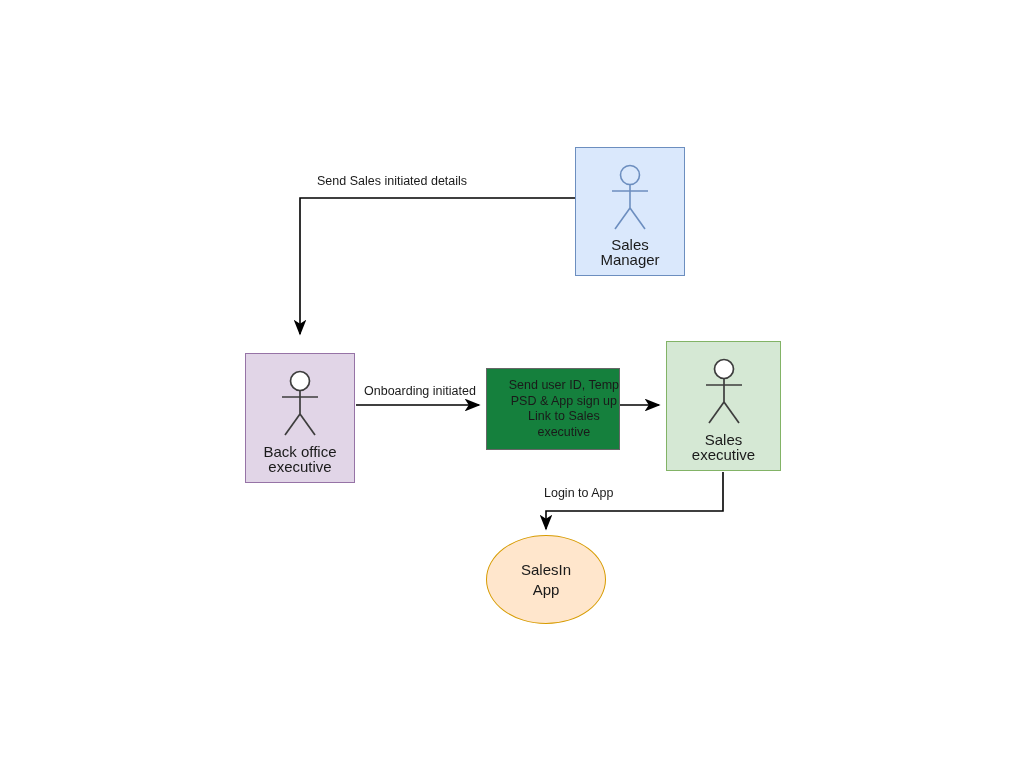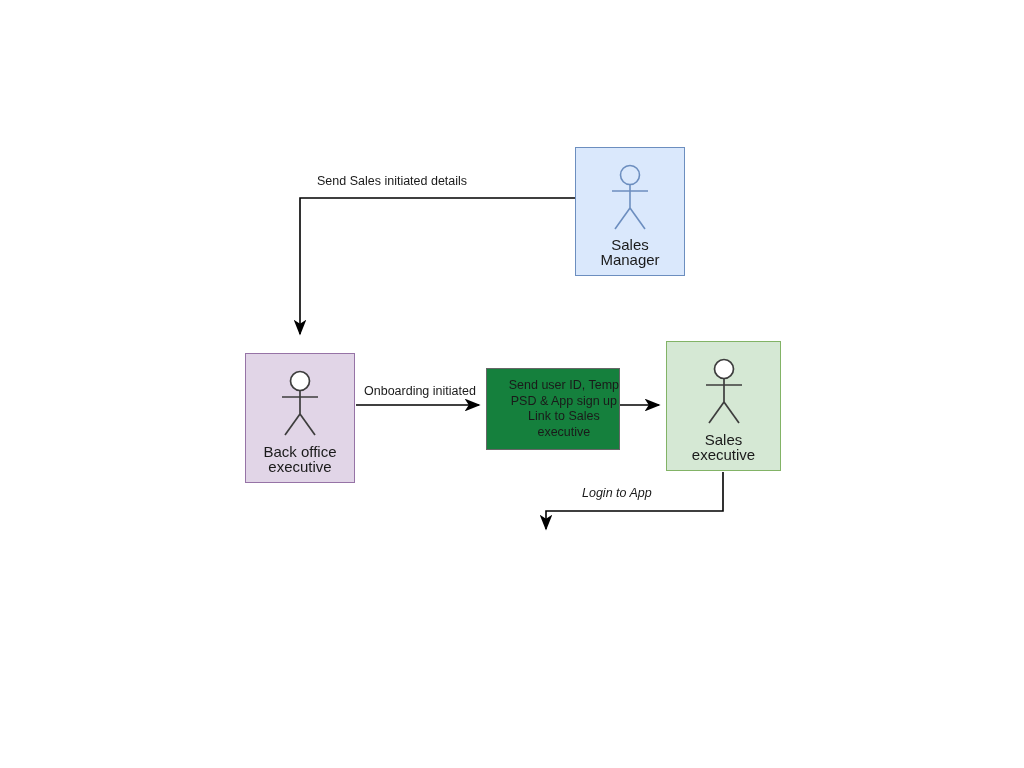--- a/index.html
+++ b/index.html
@@ -106,21 +106,21 @@
   .edge-label {
     position: absolute;
     font-size: 12.5px;
     line-height: 15px;
     color: #1a1a1a;
     white-space: nowrap;
     background: transparent;
   }
   #label-send-details { left: 317px; top: 174px; }
   #label-onboarding   { left: 364px; top: 384px; }
-  #label-login        { left: 582px; top: 486px; font-style: italic; }
+  #label-login        { left: 544px; top: 486px; }
   
   #connectors {
     position: absolute;
     left: 0; top: 0;
     width: 1024px; height: 768px;
     pointer-events: none;
   }
 </style>
 </head>
 <body>
@@ -193,20 +193,24 @@
 executive</div>
   </div>
 
   <div id="msg-box">
     <div class="msg-text">Send user ID, Temp
 PSD &amp; App sign up
 Link to Sales
 executive</div>
   </div>
 
+  <div id="ellipse-app">
+    <div class="ellipse-text">SalesIn
+App</div>
+  </div>
 
   <div class="edge-label" id="label-send-details">Send Sales initiated details</div>
 
   <div class="edge-label" id="label-onboarding">Onboarding initiated</div>
 
   <div class="edge-label" id="label-login">Login to App</div>
 
 </div>
 
 </body></html>

